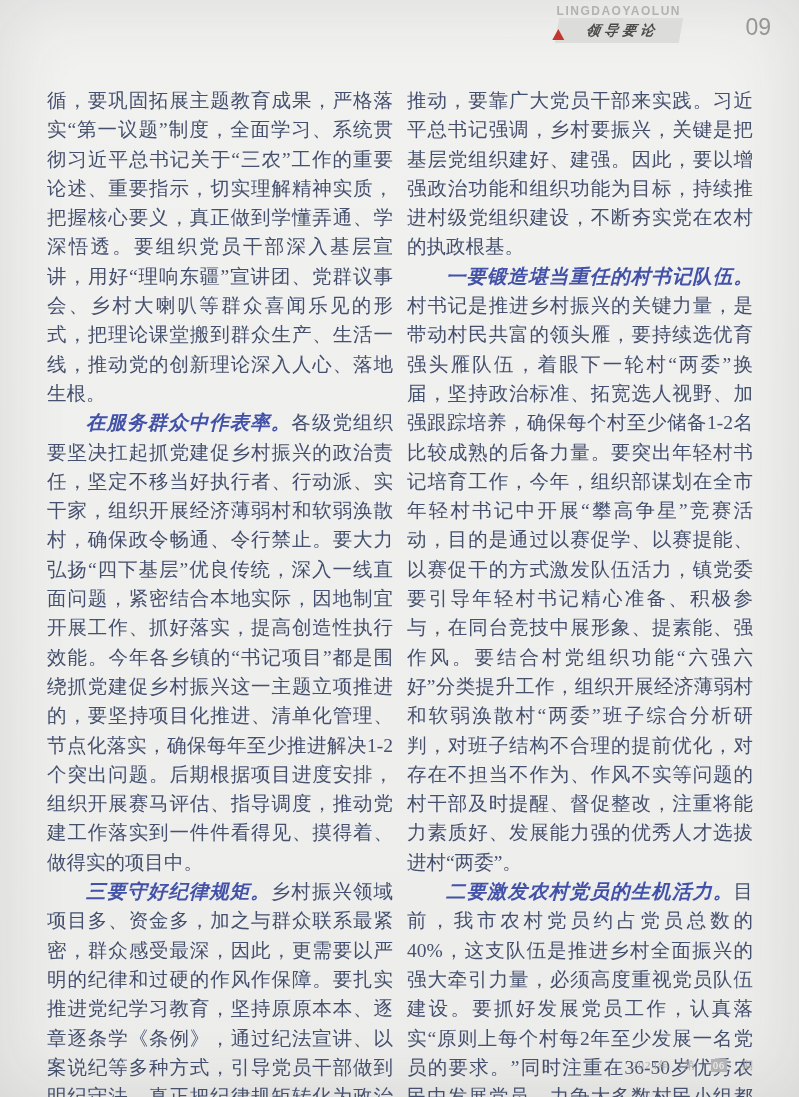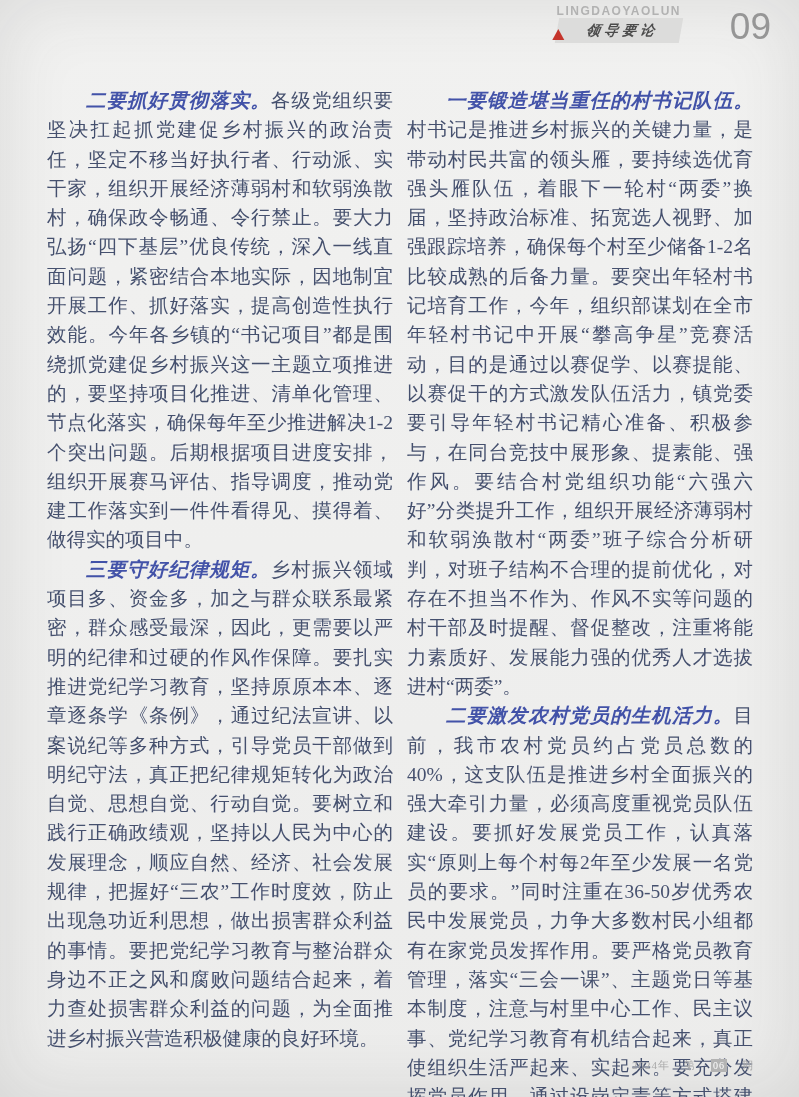--- a/index.html
+++ b/index.html
@@ -40,21 +40,21 @@
   .red-triangle{
     position:absolute;left:-4px;bottom:3px;
     width:0;height:0;transform:skewX(10deg);
     border-left:6px solid transparent;
     border-right:6px solid transparent;
     border-bottom:11px solid #c5352c;
   }
   .page-number{
     position:absolute;top:2px;right:0;
     font-family:"Liberation Sans","DejaVu Sans",sans-serif;
-    font-size:37px;line-height:38px;color:#969696;
+    font-size:23px;line-height:38px;color:#969696;
   }
 
   
   .content{
     position:absolute;top:86px;left:47px;right:46px;
     display:flex;gap:14px;
   }
   .col{
     width:346px;
     font-size:19.5px;line-height:29.3px;
@@ -98,26 +98,28 @@
         <span class="red-triangle"></span>
         <span class="banner-inner">领导要论</span>
       </div>
     </div>
     <div class="page-number">09</div>
   </div>
 
   <div class="content">
 
     <div class="col">
-      <p class="para"><span class="subhead">二要抓好贯彻落实。</span><span>各级党组织要坚决扛起抓党建促乡村振兴的政治责任，坚定不移当好执行者、行动派、实干家，组织开展经济薄弱村和软弱涣散村，确保政令畅通、令行禁止。要大力弘扬“四下基层”优良传统，深入一线直面问题，紧密结合本地实际，因地制宜开展工作、抓好落实，提高创造性执行效能。今年各乡镇的“书记项目”都是围绕抓党建促乡村振兴这一主题立项推进的，要坚持项目化推进、清单化管理、节点化落实，确保每年至少推进解决1-2个突出问题。后期根据项目进度安排，组织开展赛马评估、指导调度，推动党建工作落实到一件件看得见、摸得着、做得实的项目中。</span></p>
+      <p class="para no-indent"><span>循，要巩固拓展主题教育成果，严格落实“第一议题”制度，全面学习、系统贯彻习近平总书记关于“三农”工作的重要论述、重要指示，切实理解精神实质，把握核心要义，真正做到学懂弄通、学深悟透。要组织党员干部深入基层宣讲，用好“理响东疆”宣讲团、党群议事会、乡村大喇叭等群众喜闻乐见的形式，把理论课堂搬到群众生产、生活一线，推动党的创新理论深入人心、落地生根。</span></p>
+      <p class="para"><span class="subhead">在服务群众中作表率。</span><span>各级党组织要坚决扛起抓党建促乡村振兴的政治责任，坚定不移当好执行者、行动派、实干家，组织开展经济薄弱村和软弱涣散村，确保政令畅通、令行禁止。要大力弘扬“四下基层”优良传统，深入一线直面问题，紧密结合本地实际，因地制宜开展工作、抓好落实，提高创造性执行效能。今年各乡镇的“书记项目”都是围绕抓党建促乡村振兴这一主题立项推进的，要坚持项目化推进、清单化管理、节点化落实，确保每年至少推进解决1-2个突出问题。后期根据项目进度安排，组织开展赛马评估、指导调度，推动党建工作落实到一件件看得见、摸得着、做得实的项目中。</span></p>
       <p class="para"><span class="subhead">三要守好纪律规矩。</span><span>乡村振兴领域项目多、资金多，加之与群众联系最紧密，群众感受最深，因此，更需要以严明的纪律和过硬的作风作保障。要扎实推进党纪学习教育，坚持原原本本、逐章逐条学《条例》，通过纪法宣讲、以案说纪等多种方式，引导党员干部做到明纪守法，真正把纪律规矩转化为政治自觉、思想自觉、行动自觉。要树立和践行正确政绩观，坚持以人民为中心的发展理念，顺应自然、经济、社会发展规律，把握好“三农”工作时度效，防止出现急功近利思想，做出损害群众利益的事情。要把党纪学习教育与整治群众身边不正之风和腐败问题结合起来，着力查处损害群众利益的问题，为全面推进乡村振兴营造积极健康的良好环境。</span></p>
 
     </div>
 
     <div class="col">
+      <p class="para no-indent"><span>推动，要靠广大党员干部来实践。习近平总书记强调，乡村要振兴，关键是把基层党组织建好、建强。因此，要以增强政治功能和组织功能为目标，持续推进村级党组织建设，不断夯实党在农村的执政根基。</span></p>
       <p class="para"><span class="subhead">一要锻造堪当重任的村书记队伍。</span><span>村书记是推进乡村振兴的关键力量，是带动村民共富的领头雁，要持续选优育强头雁队伍，着眼下一轮村“两委”换届，坚持政治标准、拓宽选人视野、加强跟踪培养，确保每个村至少储备1-2名比较成熟的后备力量。要突出年轻村书记培育工作，今年，组织部谋划在全市年轻村书记中开展“攀高争星”竞赛活动，目的是通过以赛促学、以赛提能、以赛促干的方式激发队伍活力，镇党委要引导年轻村书记精心准备、积极参与，在同台竞技中展形象、提素能、强作风。要结合村党组织功能“六强六好”分类提升工作，组织开展经济薄弱村和软弱涣散村“两委”班子综合分析研判，对班子结构不合理的提前优化，对存在不担当不作为、作风不实等问题的村干部及时提醒、督促整改，注重将能力素质好、发展能力强的优秀人才选拔进村“两委”。</span></p>
       <p class="para"><span class="subhead">二要激发农村党员的生机活力。</span><span>目前，我市农村党员约占党员总数的40%，这支队伍是推进乡村全面振兴的强大牵引力量，必须高度重视党员队伍建设。要抓好发展党员工作，认真落实“原则上每个村每2年至少发展一名党员的要求。”同时注重在36-50岁优秀农民中发展党员，力争大多数村民小组都有在家党员发挥作用。要严格党员教育管理，落实“三会一课”、主题党日等基本制度，注意与村里中心工作、民主议事、党纪学习教育有机结合起来，真正使组织生活严起来、实起来。要充分发挥党员作用，通过设岗定责等方式搭建党员作用发挥载体，引导党员在致富带富上当先锋、在服务群众中作表率、在急难险重时打头阵。要有序开展流动党员排查登记行动，依托全国党员管理信息系统流动党员子系统、“心联东疆”流动党员共享服务站等，线上线下加强和改进农村流动党员管理，引导流动党员利用自身优势积极推广家乡、反</span></p>
     </div>
 
   </div>
 
   <div class="footer">
     <span>2024年</span>
     <span>第</span>
     <span class="issue-box">06</span>

